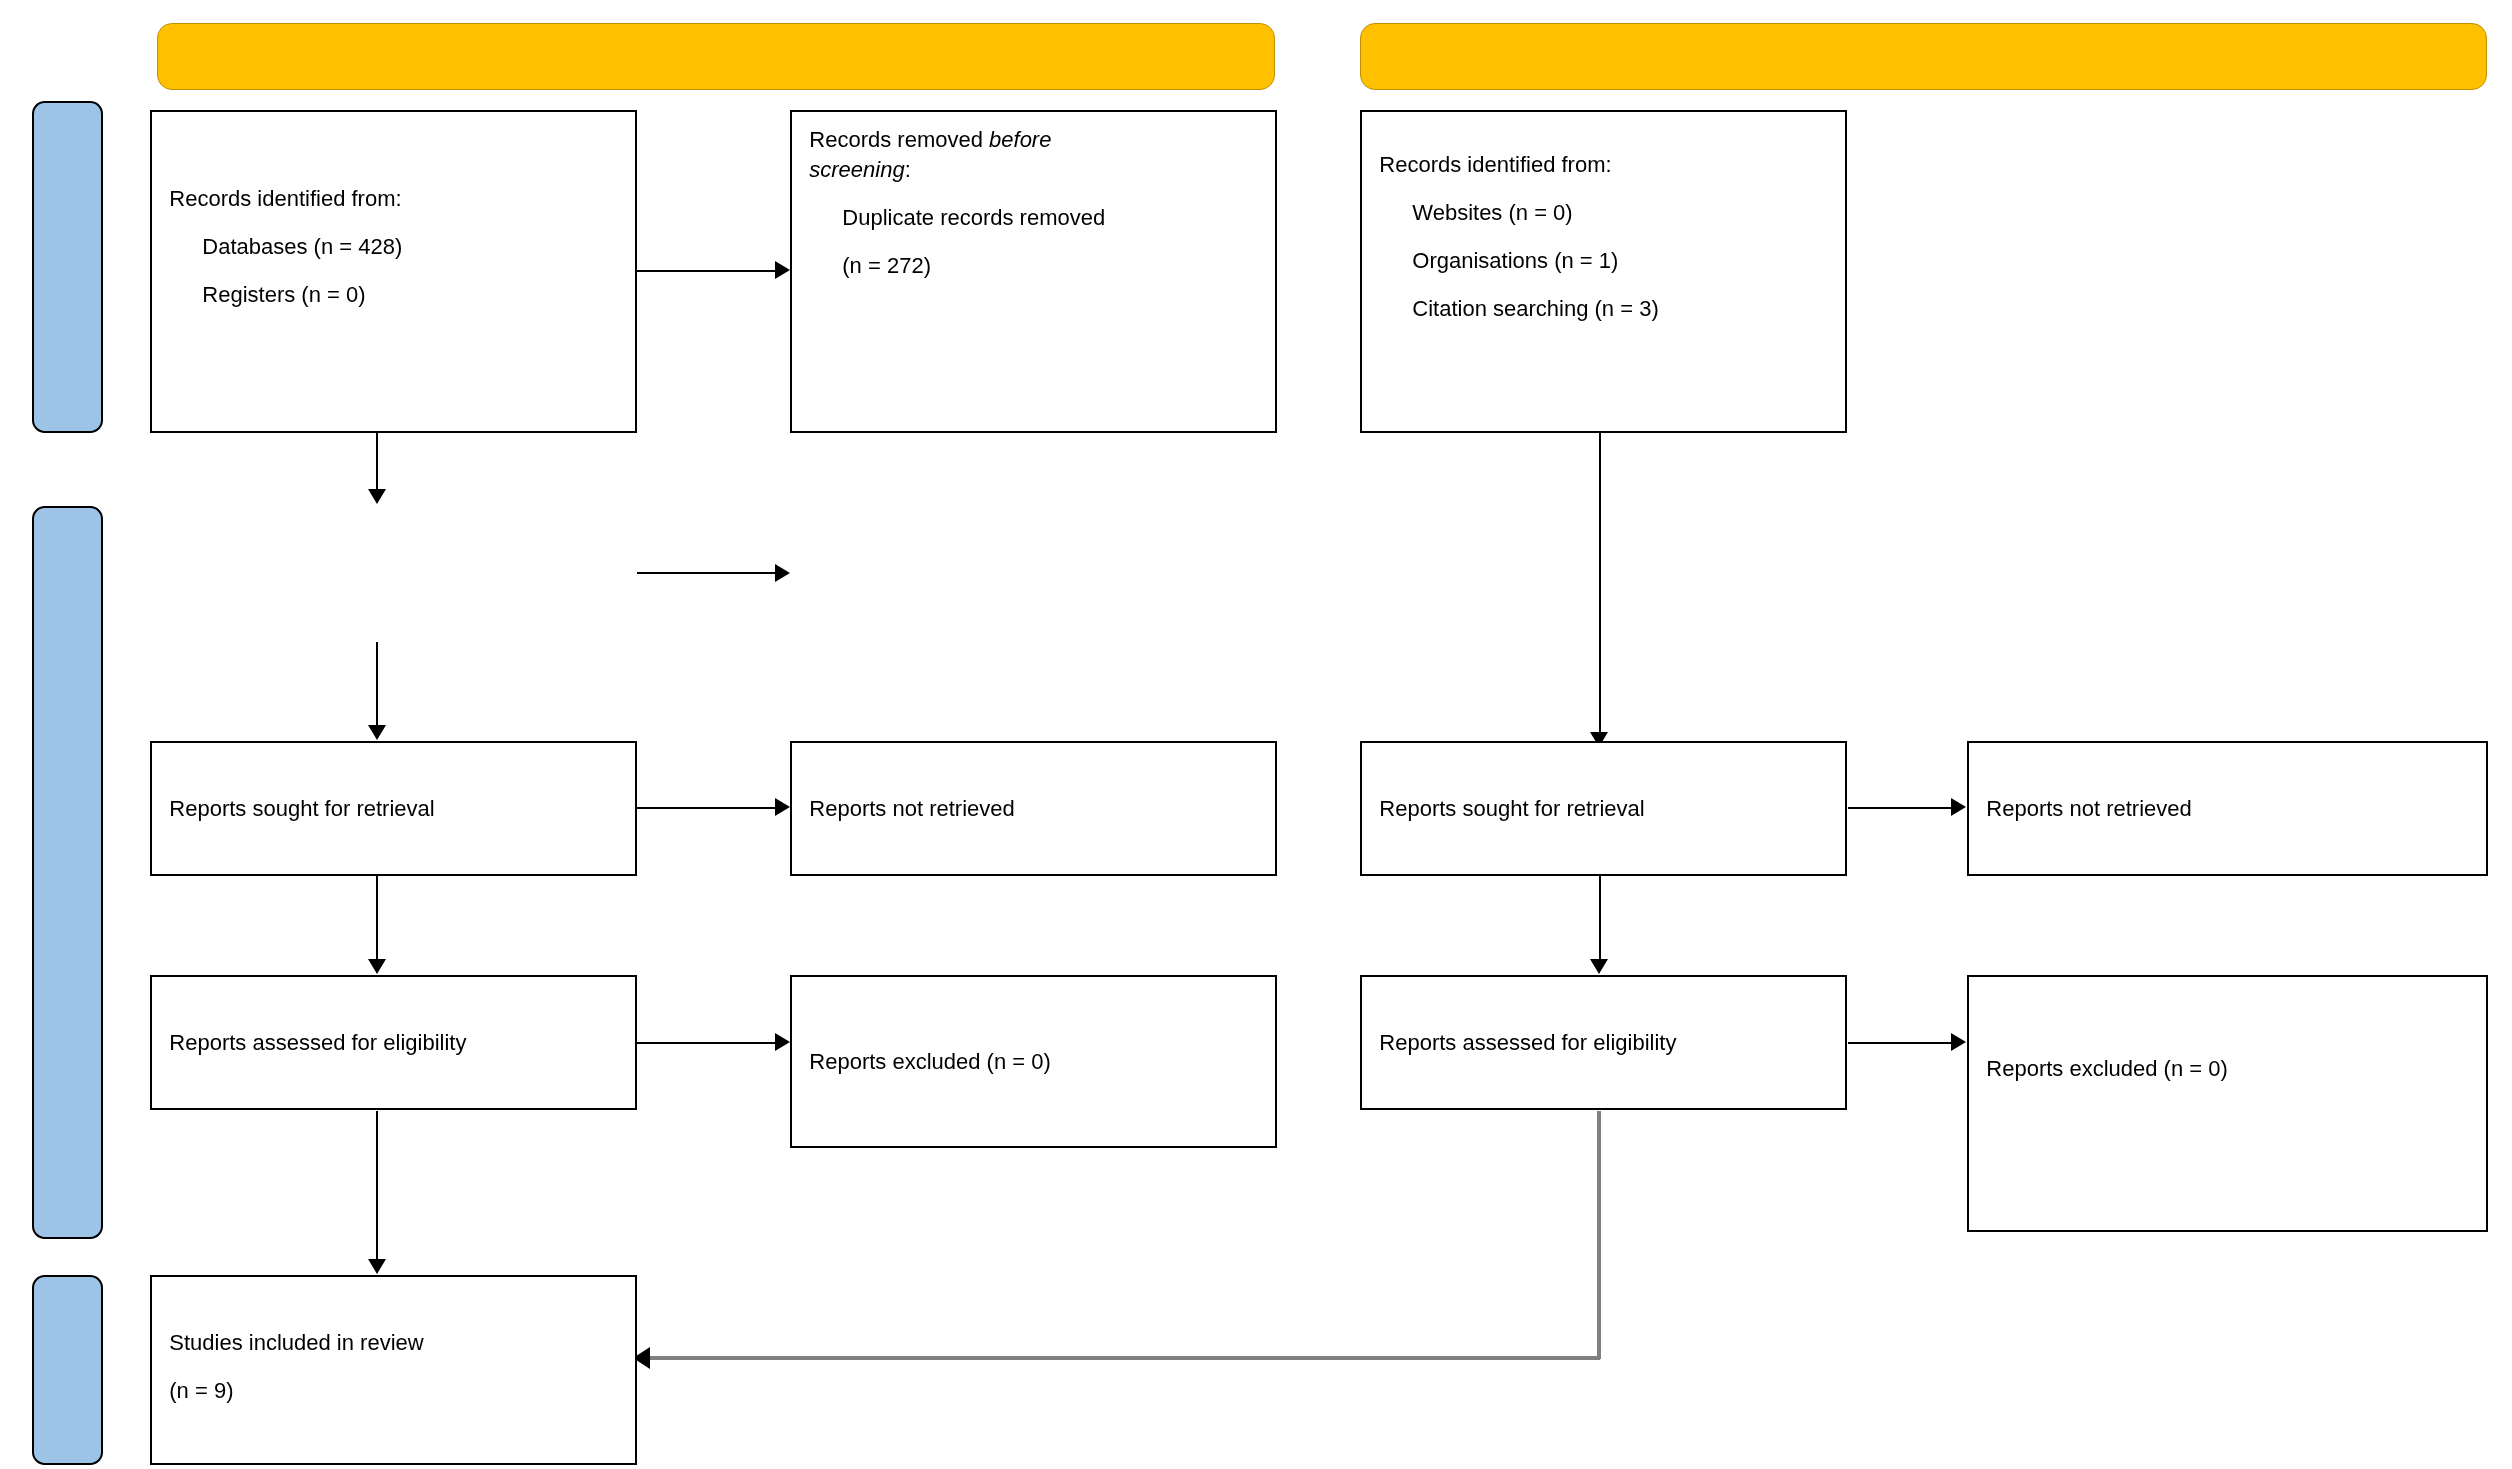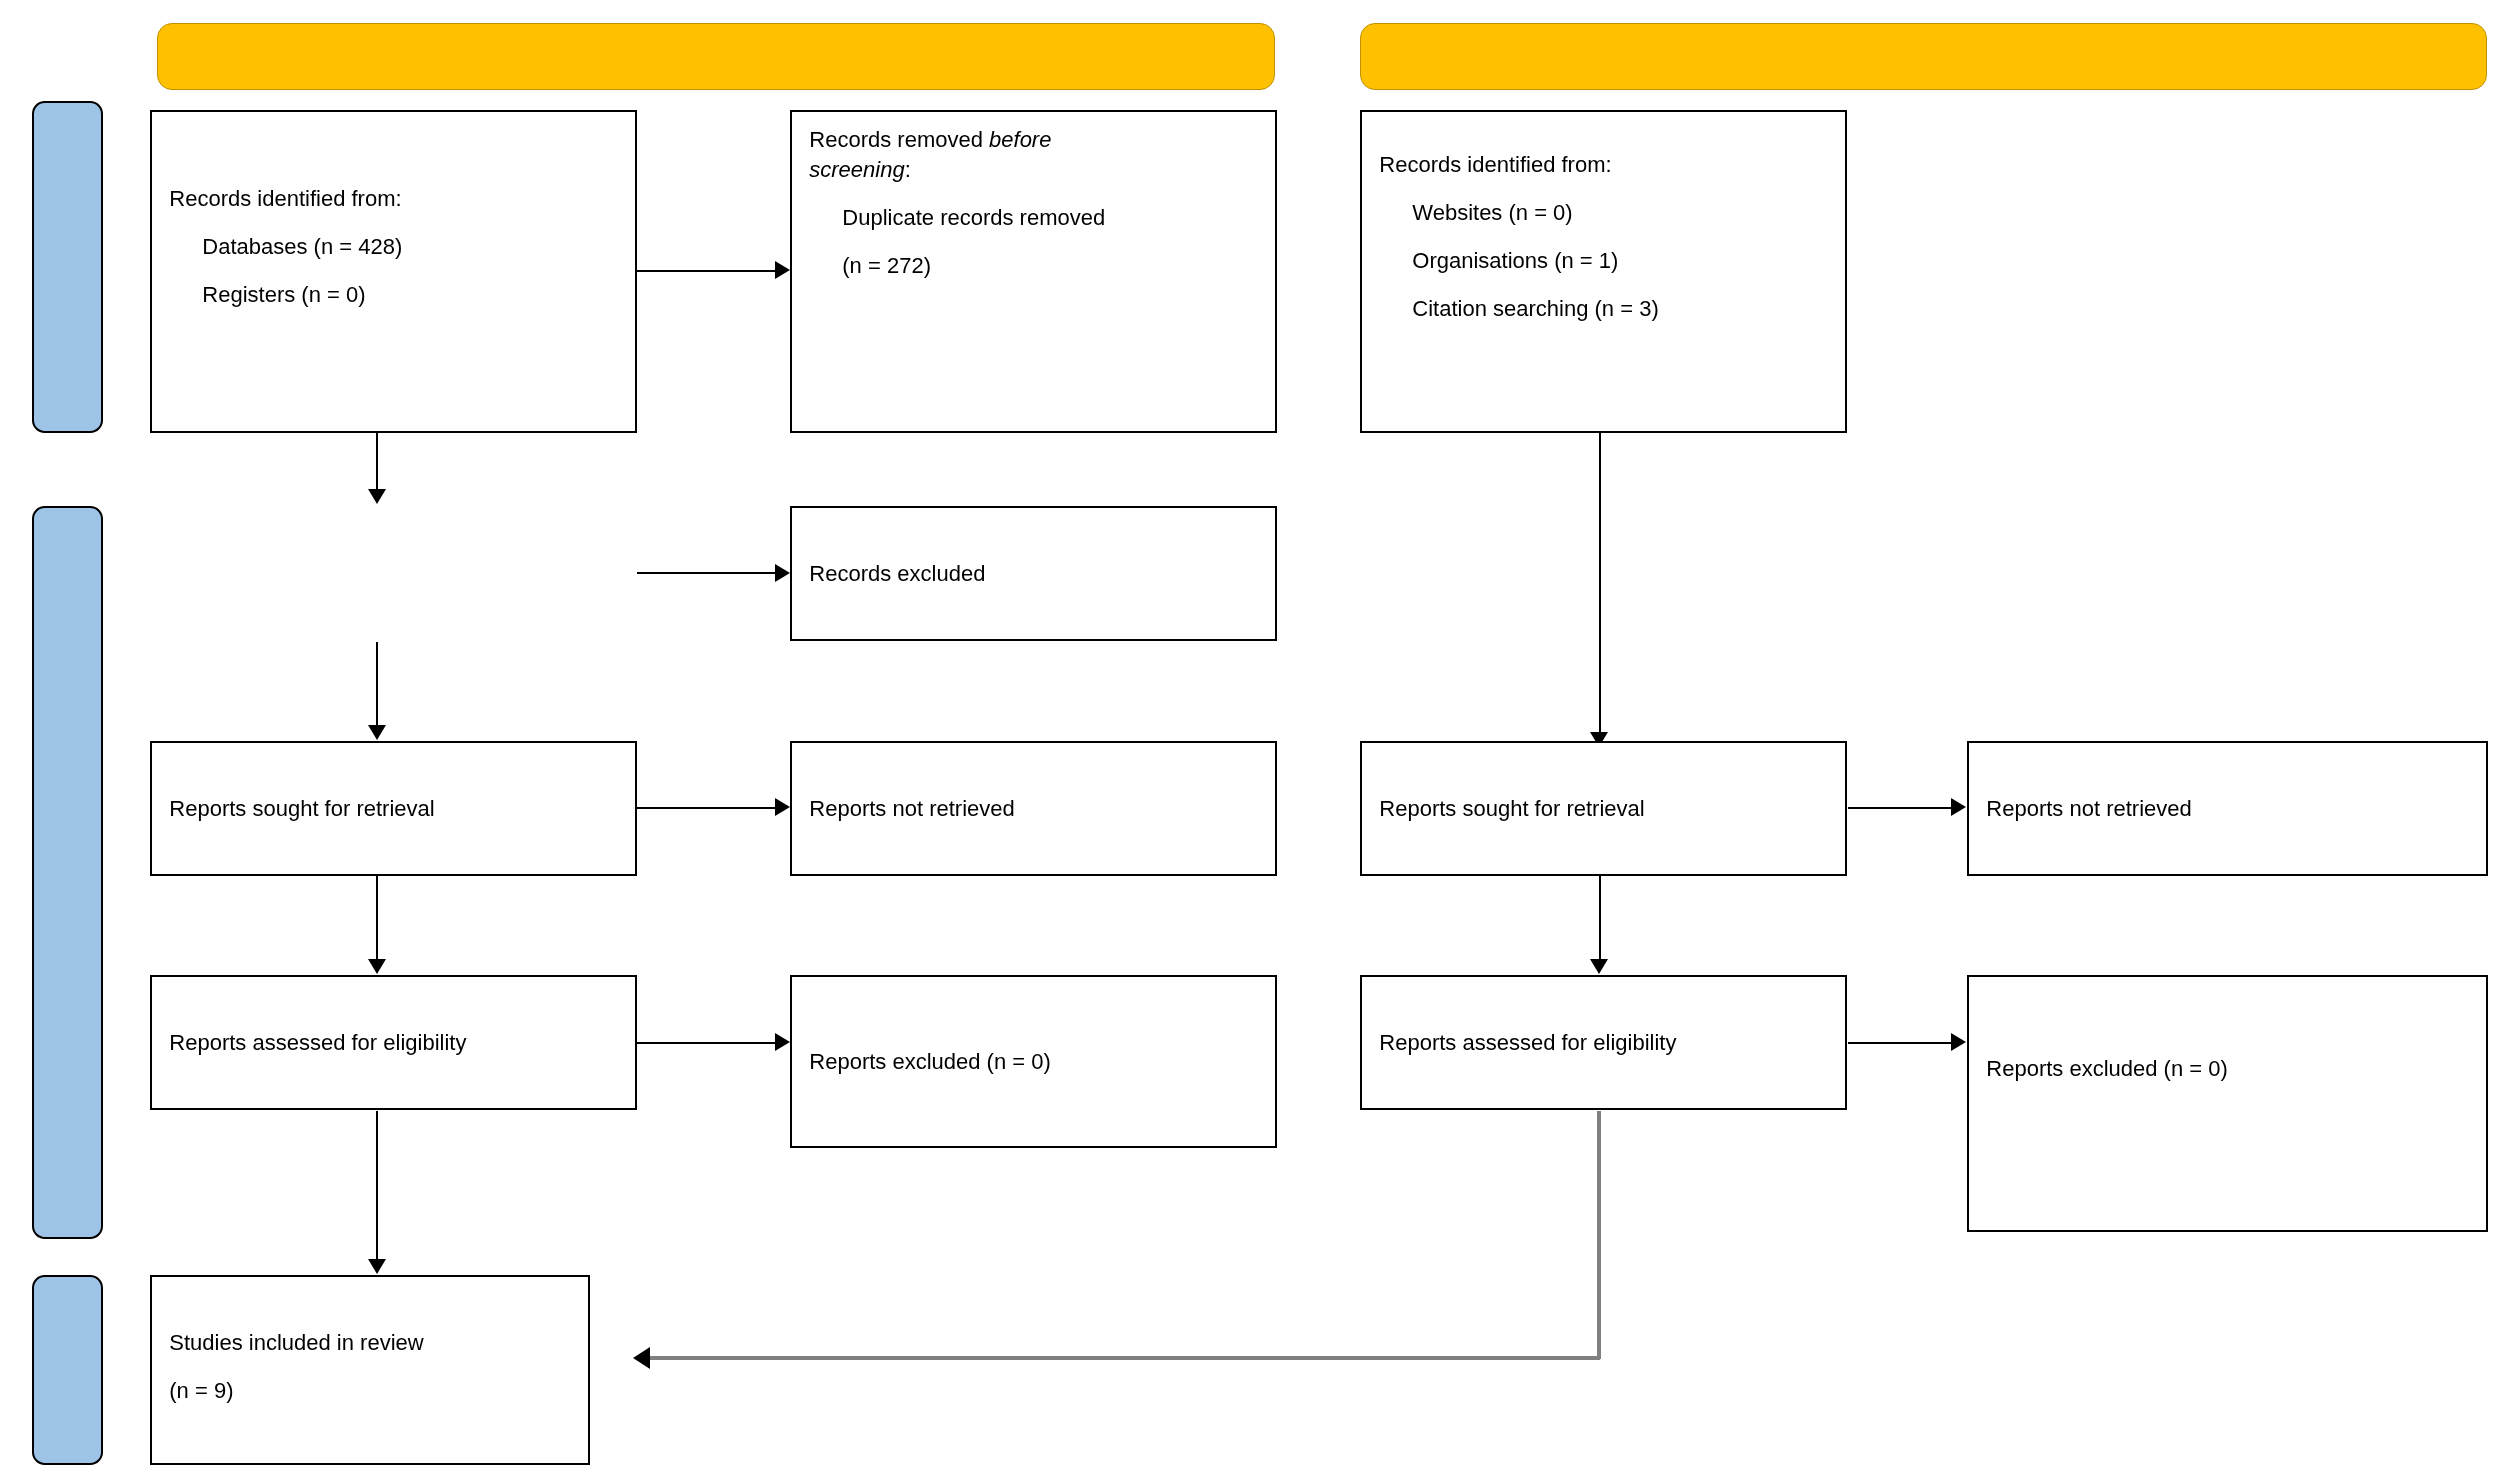--- a/index.html
+++ b/index.html
@@ -150,23 +150,20 @@
   <div class="conn-h" style="left:637px; top:270px; width:138px;"></div>
   <div class="arrow-right" style="left:775px; top:261px;"></div>
 
   <div class="conn-v" style="left:376px; top:432px; height:58px;"></div>
   <div class="arrow-down" style="left:368px; top:489px;"></div>
 
   <div class="conn-v" style="left:1599px; top:432px; height:300px;"></div>
   <div class="arrow-down" style="left:1590px; top:732px;"></div>
 
 
-  <div class="box" style="left:790px; top:506px; width:487px; height:135px;">
-    <div class="line">Records excluded</div>
-  </div>
 
   <div class="conn-h" style="left:637px; top:572px; width:138px;"></div>
   <div class="arrow-right" style="left:775px; top:564px;"></div>
 
   <div class="conn-v" style="left:376px; top:642px; height:84px;"></div>
   <div class="arrow-down" style="left:368px; top:725px;"></div>
 
   <div class="box" style="left:150px; top:741px; width:487px; height:135px;">
     <div class="line">Reports sought for retrieval</div>
   </div>
@@ -217,19 +214,19 @@
     <div class="line">Reports excluded (n = 0)</div>
   </div>
 
   <div class="conn-h" style="left:1848px; top:1042px; width:104px;"></div>
   <div class="arrow-right" style="left:1951px; top:1033px;"></div>
 
   <div class="conn-v gray" style="left:1597px; top:1111px; width:3.5px; height:248px;"></div>
   <div class="conn-h gray" style="left:650px; top:1356px; width:950px; height:3.5px;"></div>
   <div class="arrow-left" style="left:633px; top:1347px;"></div>
 
-  <div class="box topalign" style="left:150px; top:1275px; width:440px; height:190px; padding-top:55px;">
+  <div class="box topalign" style="left:150px; top:1275px; width:487px; height:190px; padding-top:55px;">
     <div class="line">Studies included in review</div>
     <div class="line">(n = 9)</div>
   </div>
 
 </div>
 
 
 </body></html>

